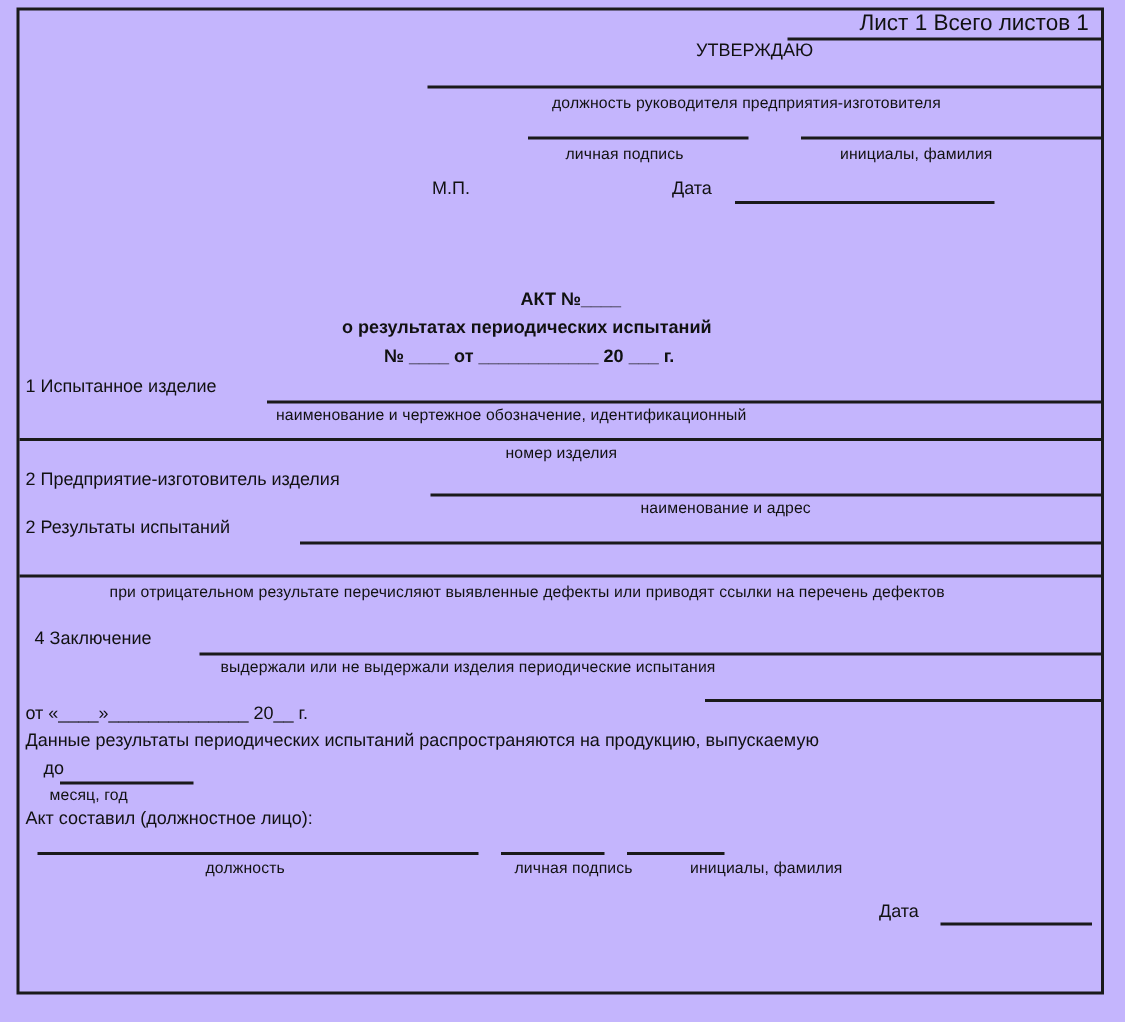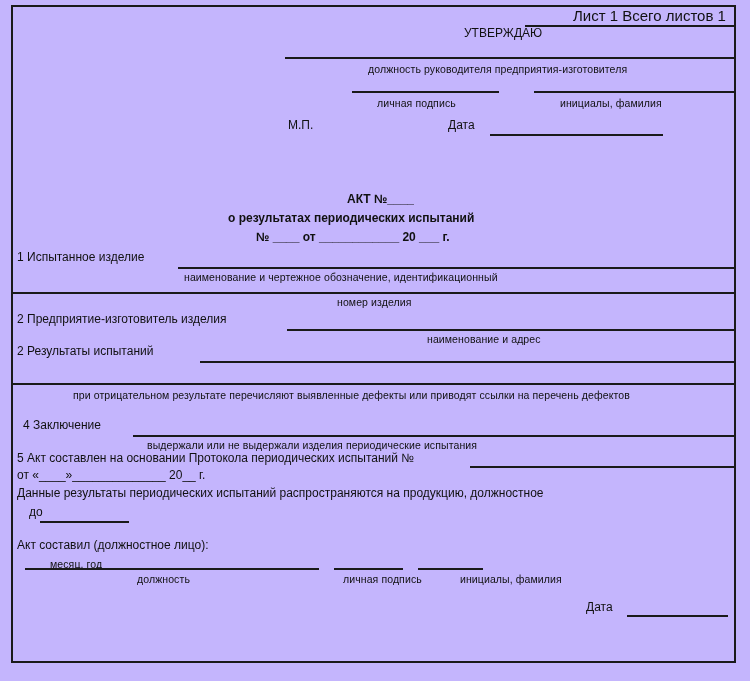--- a/index.html
+++ b/index.html
@@ -92,29 +92,28 @@
   <div class="txt t16" style="left:17px; top:345px;">2 Результаты испытаний</div>
   <div class="rule" style="left:200px; top:361px; width:536px;"></div>
 
   <div class="rule" style="left:13px; top:383px; width:723px;"></div>
   <div class="cap" style="left:73px; top:390px;">при отрицательном результате перечисляют выявленные дефекты или приводят ссылки на перечень дефектов</div>
 
   <div class="txt t16" style="left:23px; top:419px;">4 Заключение</div>
   <div class="rule" style="left:133px; top:435px; width:603px;"></div>
   <div class="cap" style="left:147px; top:440px;">выдержали или не выдержали изделия периодические испытания</div>
 
-  <div class="txt t16" style="left:17px; top:452px;">5 Акт составлен на основании Протокола периодических испытаний №</div>
   <div class="rule" style="left:470px; top:466px; width:266px;"></div>
   <div class="txt t16" style="left:17px; top:469px;">от  «____»______________ 20__ г.</div>
 
-  <div class="txt t16" style="left:17px; top:487px;">Данные результаты периодических испытаний распространяются на продукцию, должностное</div>
+  <div class="txt t16" style="left:17px; top:487px;">Данные результаты периодических испытаний распространяются на продукцию, выпускаемую</div>
 
   <div class="txt t16" style="left:29px; top:506px;">до</div>
   <div class="rule" style="left:40px; top:521px; width:89px;"></div>
-  <div class="cap" style="left:50px; top:525px;margin-top:34px;">месяц, год</div>
+  <div class="cap" style="left:33px; top:525px;">месяц, год</div>
 
   <div class="txt t16" style="left:17px; top:539px;">Акт составил (должностное лицо):</div>
 
   <div class="rule" style="left:25px; top:568px; width:294px;"></div>
   <div class="rule" style="left:334px; top:568px; width:69px;"></div>
   <div class="rule" style="left:418px; top:568px; width:65px;"></div>
 
   <div class="cap" style="left:137px; top:574px;">должность</div>
   <div class="cap" style="left:343px; top:574px;">личная подпись</div>
   <div class="cap" style="left:460px; top:574px;">инициалы, фамилия</div>

